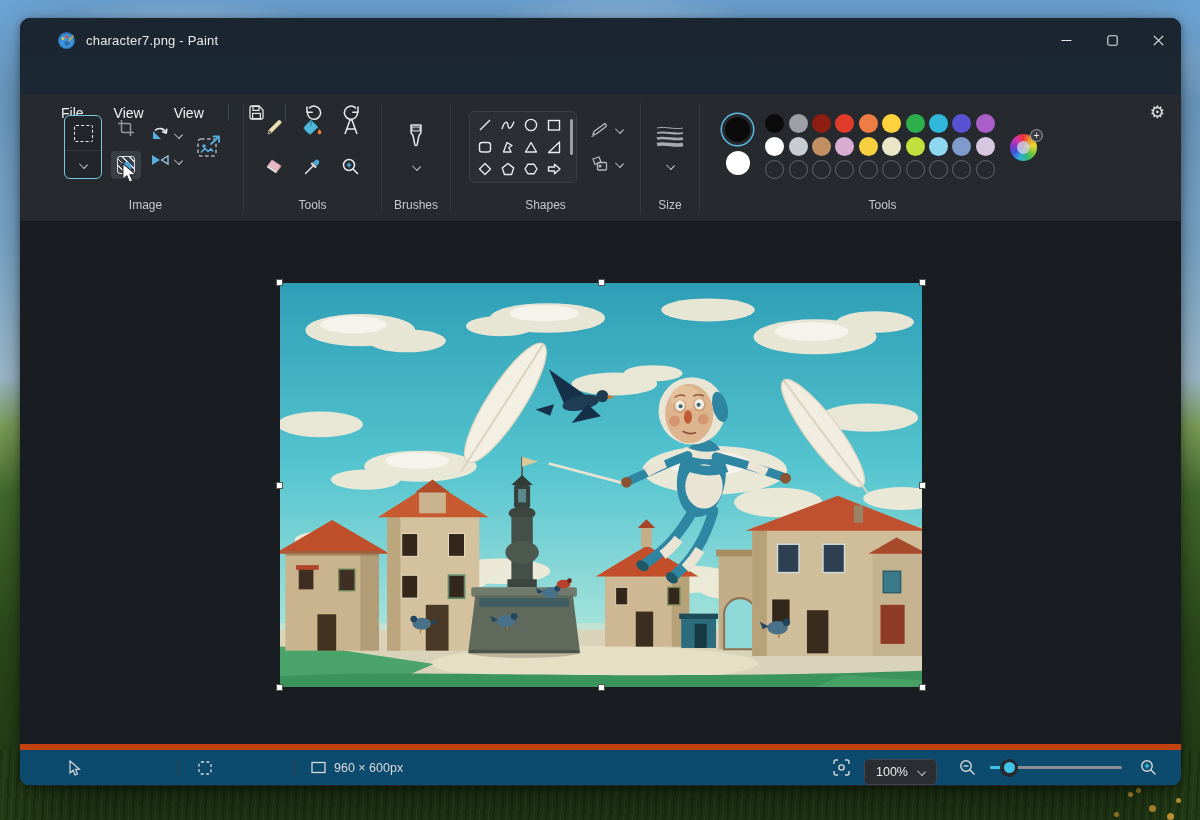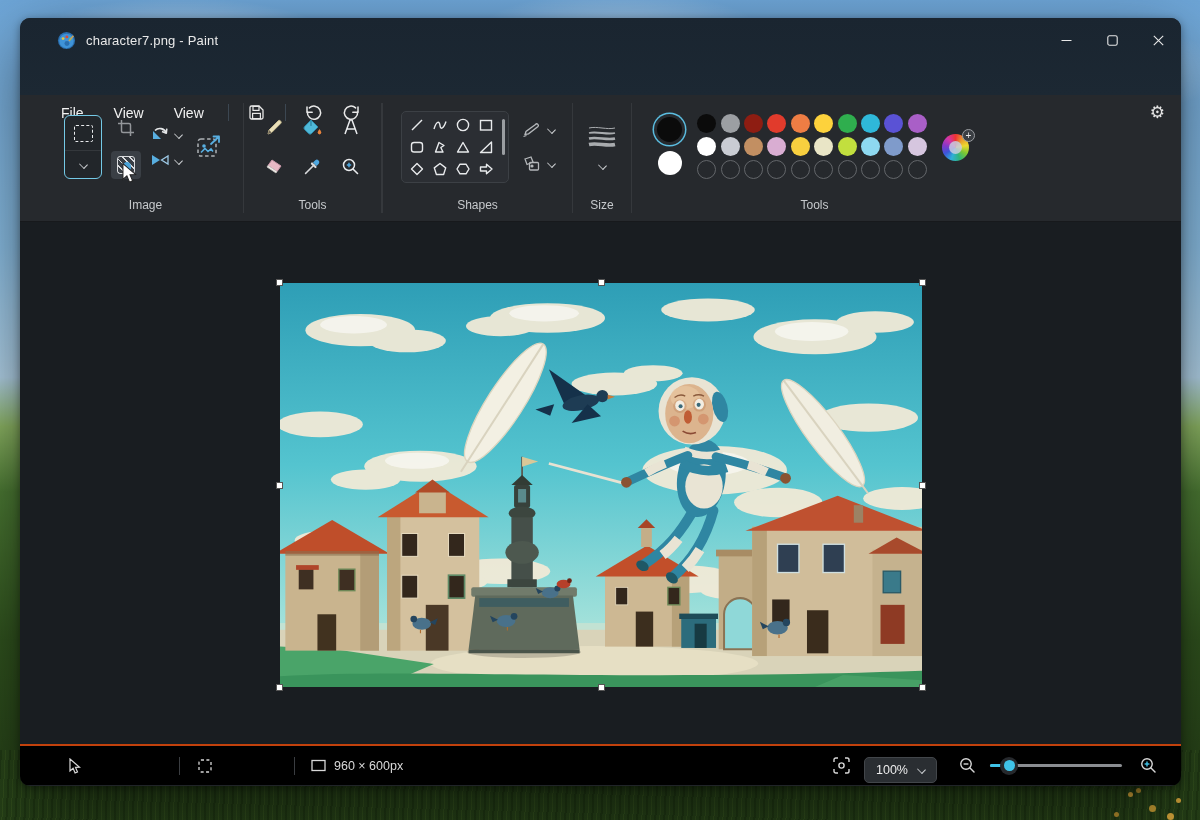--- a/index.html
+++ b/index.html
@@ -102,21 +102,21 @@
   .wheel-plus { position:absolute; right:-3px; top:-2px; width:13px; height:13px; border-radius:50%;
     background:#3a3e43; border:1px solid #9a9da1; color:#e8e8e8; font-size:10px; line-height:11px; text-align:center; }
 
   
   .workspace { position:relative; height:522px; background:#191d21; }
   .canvas { position:absolute; left:260px; top:61px; width:642px; height:404px; background:#2da4ba; }
   .canvas svg.art { position:absolute; inset:0; width:100%; height:100%; }
   .handle { position:absolute; width:7px; height:7px; background:#fff; border:1px solid #555; z-index:6; }
 
   
-  .statusbar { height:41px; background:#000000; border-top:2px solid #c2410c;
+  .statusbar { height:41px; background:#0c4a6e; border-top:6px solid #c2410c;
     display:flex; align-items:center; font-size:12.5px; color:#d9d9d9; }
   .sb-item { display:flex; align-items:center; gap:8px; }
   .sb-sep { width:1px; height:18px; background:#3a3d41; }
   .zoom-dd { display:flex; align-items:center; gap:10px; background:#2a2e32; border:1px solid #42464a;
     border-radius:5px; padding:5px 11px; font-size:12.5px; color:#ececec;margin-top:8px; }
   .slider { position:relative; width:132px; height:20px; display:flex; align-items:center; }
   .slider .track { position:absolute; left:0; right:0; height:3px; border-radius:2px; background:#8a8d91; }
   .slider .fill { position:absolute; left:0; width:18px; height:3px; border-radius:2px; background:#3fc3e8; }
   .slider .thumb { position:absolute; left:10px; top:1px; width:18px; height:18px; border-radius:50%;
     background:#26292d; display:flex; align-items:center; justify-content:center; }
@@ -288,20 +288,34 @@
               <line x1="12.2" y1="12.2" x2="16.5" y2="16.5" stroke="#e8eaec" stroke-width="1.6" stroke-linecap="round"></line>
               <path d="M8,5.8 V10.2 M5.8,8 H10.2" stroke="#4fa8e0" stroke-width="1.5"></path>
             </svg>
           </div>
         </div>
       </div>
       <div class="glabel">Tools</div>
     </div>
     <div class="gsep"></div>
 
+    <div class="rgroup" style="width:68px">
+      <div class="content">
+        <div class="vstack">
+          <div>
+            <svg width="18" height="26" viewBox="0 0 18 26">
+              <path d="M4,2 H14 V9 C14,10.5 13,11.5 12,12.5 L10.2,21.5 C9.9,22.8 8.1,22.8 7.8,21.5 L6,12.5 C5,11.5 4,10.5 4,9 Z" fill="none" stroke="#e4e6e8" stroke-width="1.5" stroke-linejoin="round"></path>
+              <rect x="5" y="4" width="8" height="4" fill="#3a3e42" stroke="#e4e6e8" stroke-width="1"></rect>
+            </svg>
+          </div>
+          <span class="chev"></span>
+        </div>
+      </div>
+      <div class="glabel">Brushes</div>
+    </div>
     <div class="gsep"></div>
 
     <div class="rgroup" style="width:189px">
       <div class="content">
         <div class="shapes-wrap">
           <div class="shapes-box">
             <span class="shape-cell">
                 <svg width="18" height="18" viewBox="0 0 18 18">
                   <line x1="4" y1="14" x2="14" y2="4" stroke="#e8eaec" stroke-width="1.4"></line>
                 </svg>

